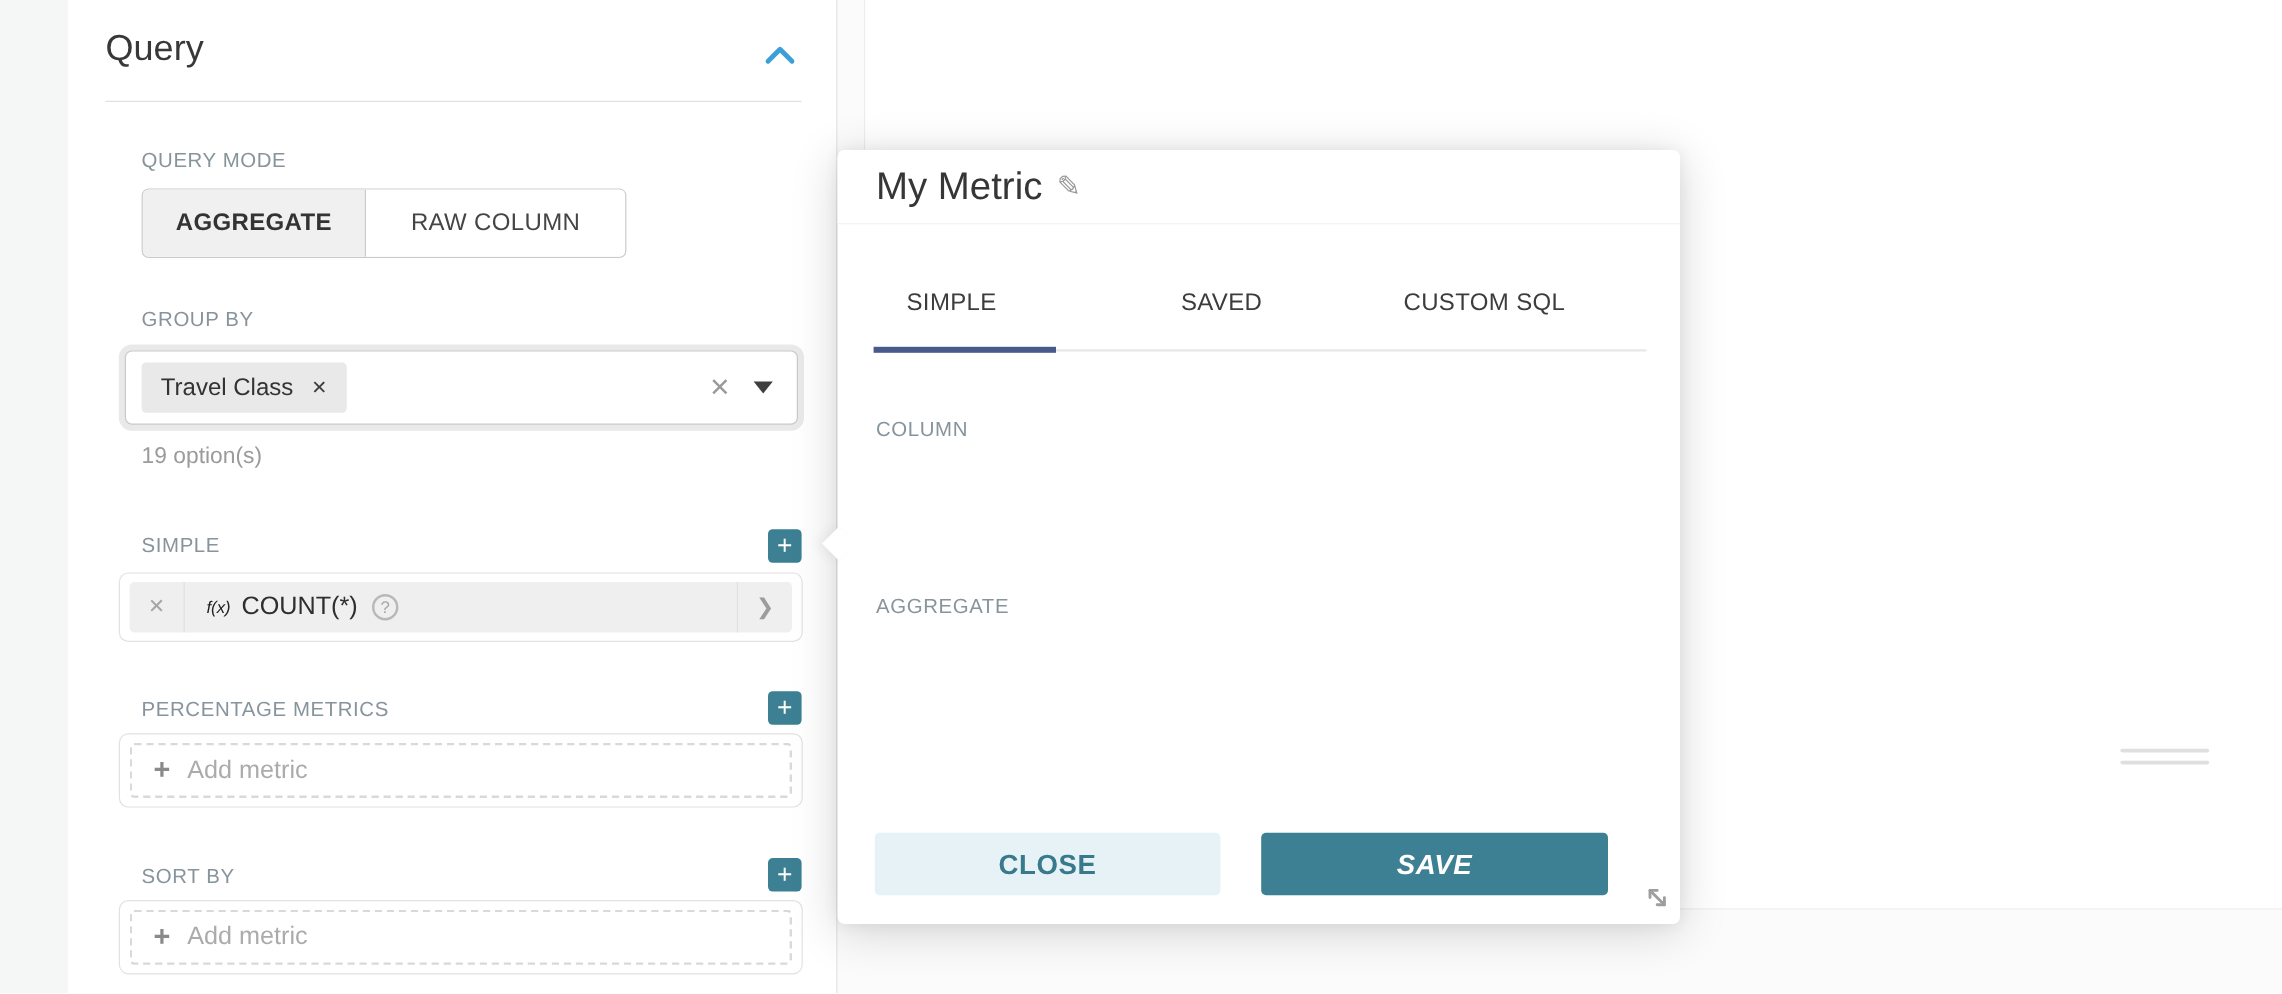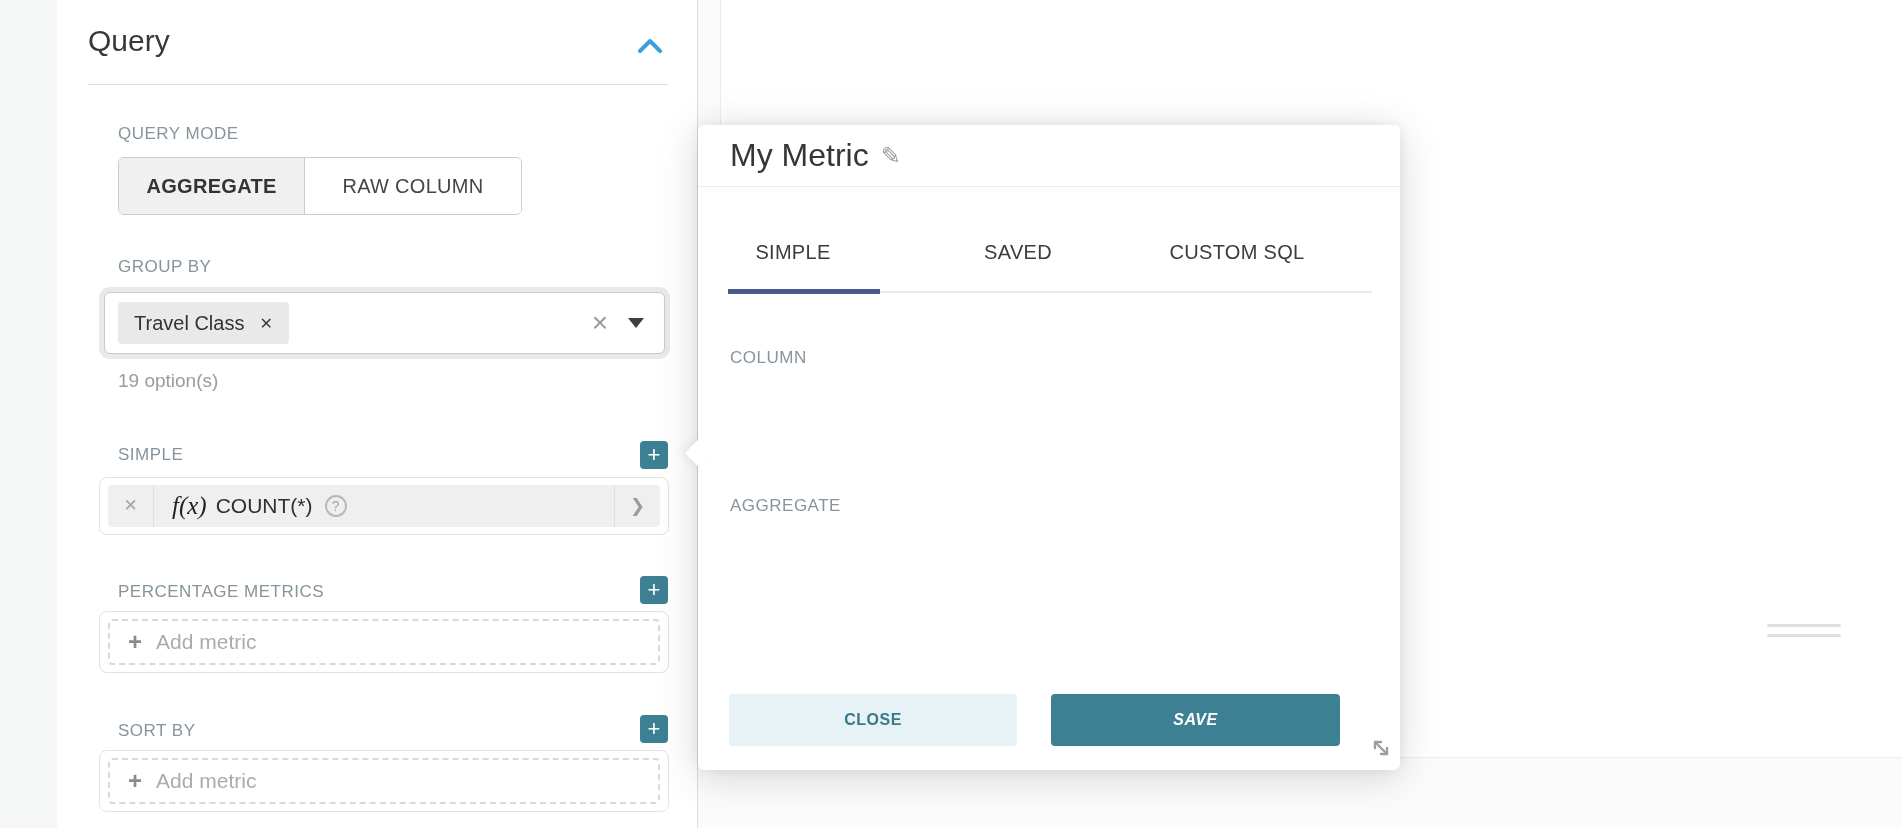--- a/index.html
+++ b/index.html
@@ -52,22 +52,22 @@
 
   .outer-box{position:absolute;left:42px;width:570px;border:1px solid #e2e2e2;border-radius:8px;background:#fff;}
   .box-metrics{top:477px;height:58px;}
   .box-pct{top:611px;height:62px;}
   .box-sort{top:750px;height:62px;}
 
   .metric-pill{position:absolute;left:8px;top:7px;width:552px;height:42px;background:#efefef;
                border-radius:4px;display:flex;align-items:center;cursor:pointer;}
   .pill-x{width:46px;text-align:center;font-size:17px;font-weight:bold;color:#a5a5a5;
           border-right:1px solid #e0e0e0;align-self:stretch;line-height:42px;cursor:pointer;}
-  .pill-fx{margin-left:18px;font-family:Liberation Serif, serif;font-style:italic;
-           font-size:25px;color:#222;}
+  .pill-fx{margin-left:18px;font-family:Liberation Sans, sans-serif;font-style:italic;
+           font-size:14px;color:#222;}
   .pill-label{margin-left:9px;font-size:21px;color:#2f2f2f;}
   .pill-q{margin-left:12px;width:22px;height:22px;border:2px solid #b8b8b8;border-radius:50%;
           color:#a8a8a8;font-size:14px;line-height:18px;text-align:center;cursor:pointer;}
   .pill-chev{width:46px;text-align:center;font-size:18px;color:#9c9c9c;
              border-left:1px solid #e0e0e0;align-self:stretch;line-height:42px;cursor:pointer;}
 
   .dash-inner{position:absolute;left:8px;top:7px;width:552px;height:46px;
               border:2px dashed #d9d9d9;border-radius:4px;display:flex;align-items:center;
               padding-left:18px;cursor:pointer;}
   .dash-plus{font-size:24px;font-weight:bold;color:#8a8a8a;margin-right:14px;line-height:1;}
@@ -104,21 +104,21 @@
   .l-col{top:223px;}
   .l-agg{top:371px;}
   .pop-select{position:absolute;left:31px;width:642px;height:57px;border:1px solid #d9d9d9;
               border-radius:4px;background:#fff;display:flex;align-items:center;
               padding:0 24px;font-size:24px;color:#333;cursor:pointer;}
   .s-col{top:258px;}
   .s-agg{top:406px;}
   .sel-chev{margin-left:auto;}
 
   .btn-close,.btn-save{position:absolute;top:569px;height:52px;border:none;border-radius:4px;
-              font-family:inherit;font-size:16px;font-weight:bold;letter-spacing:.5px;cursor:pointer;}
+              font-family:inherit;font-size:23px;font-weight:bold;letter-spacing:.5px;cursor:pointer;}
   .btn-close{left:31px;width:288px;background:#e7f2f6;color:#38798c;}
   .btn-save{left:353px;width:289px;background:#3d8093;color:#fff;font-style:italic;}
   .expand{position:absolute;left:672px;top:612px;width:22px;height:22px;cursor:nwse-resize;}
 </style>
 </head>
 <body>
 
 <div class="root">
 
   <div class="left-gutter"></div>

